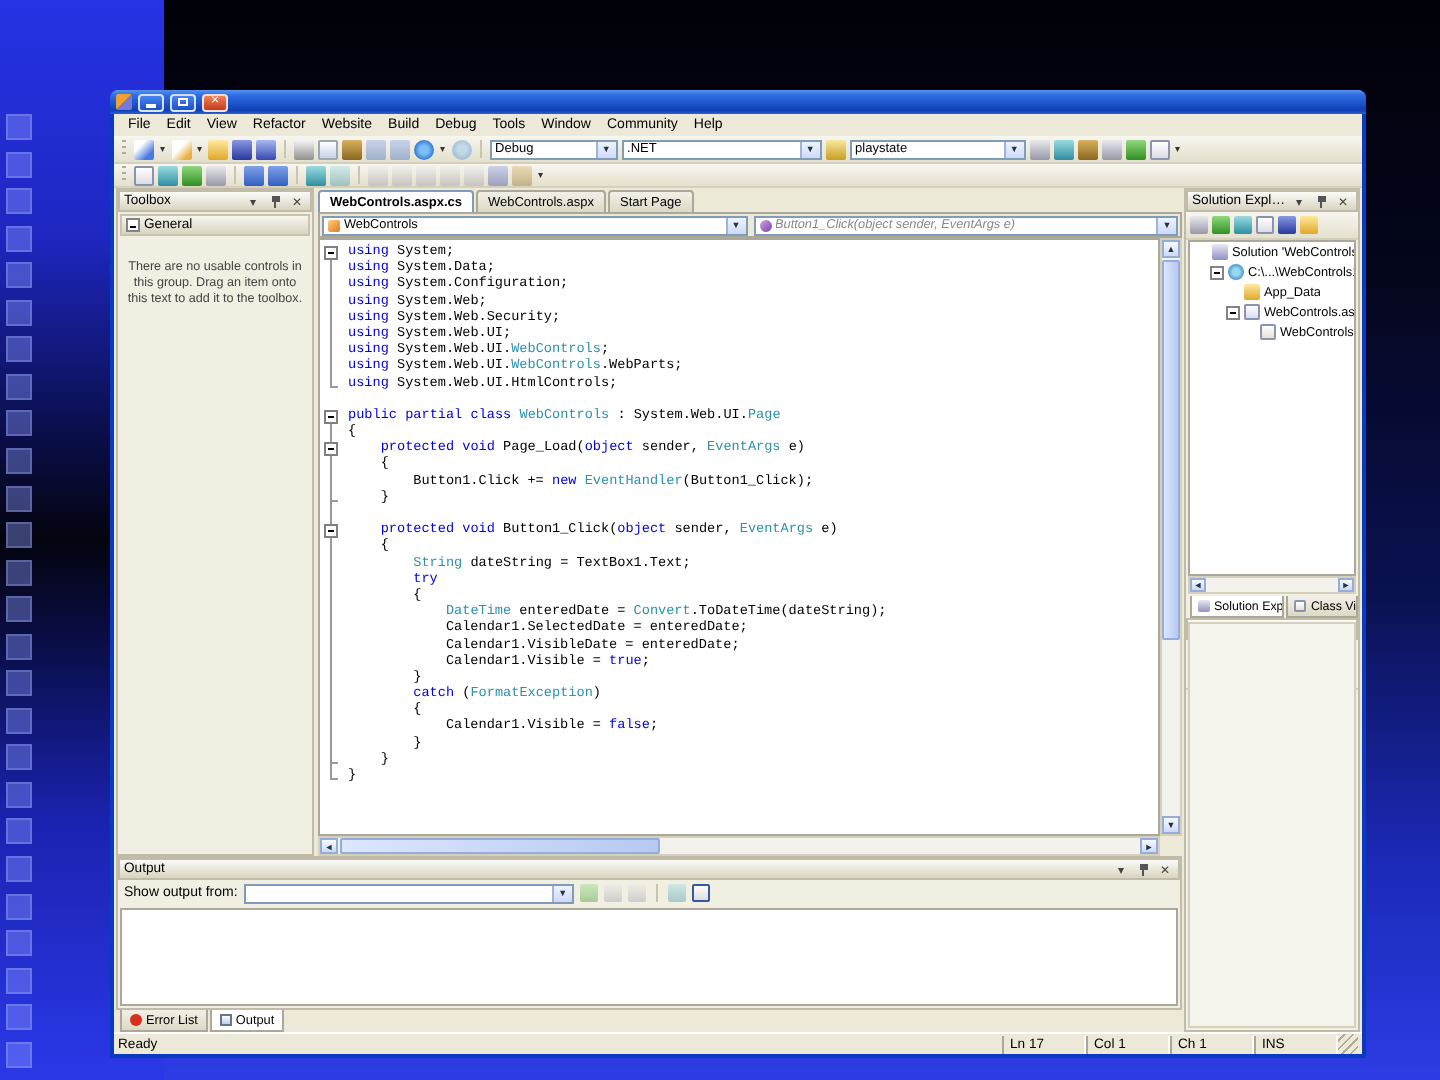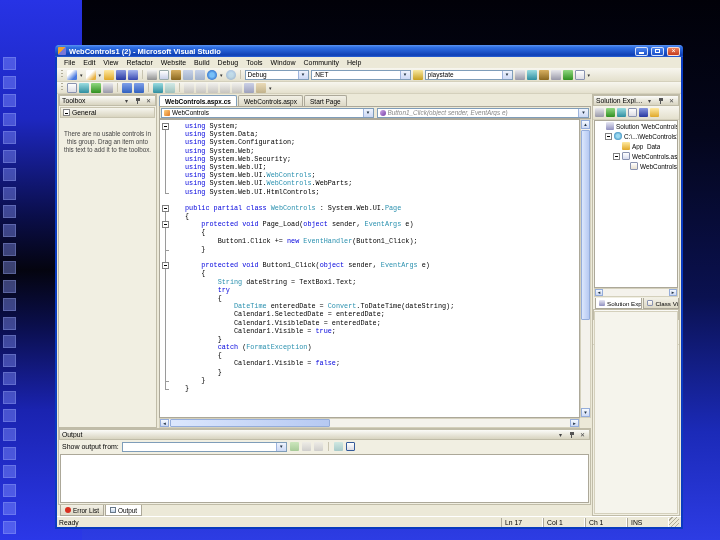--- a/index.html
+++ b/index.html
@@ -91,21 +91,21 @@
   .member-text{color:#888;font-style:italic;overflow:hidden;text-overflow:ellipsis;}
   .codewrap{position:absolute;left:0;top:25px;right:11px;bottom:10px;background:#fff;border:1px solid #aca899;
     box-sizing:border-box;overflow:hidden;}
   .gutter{position:absolute;left:0;top:0;width:14px;height:100%;background:#fff;}
   .obox{position:absolute;left:2px;width:7px;height:7px;border:1px solid #808080;background:#fff;box-sizing:border-box;}
   .obox::before{content:"";position:absolute;left:1px;top:2px;width:3px;height:1px;background:#000;}
   .oline{position:absolute;left:5px;width:1px;background:#9a9a9a;}
   .otick{position:absolute;left:5px;width:4px;height:1px;background:#9a9a9a;}
   .codelines{position:absolute;left:14px;top:2px;right:0;font-family:"Liberation Mono",monospace;
     font-size:6.8px;line-height:8.2px;white-space:pre;}
-  .cl{height:8.2px;margin-left:11px;}
+  .cl{height:8.2px;}
   .kw{color:#0000dd;}
   .ty{color:#2b91af;}
   
   .vscroll{position:absolute;right:0;top:25px;width:11px;bottom:10px;background:#f4f2ec;border:1px solid #d4d0bc;box-sizing:border-box;}
   .hscroll{position:absolute;left:0;bottom:0;height:10px;right:11px;background:#f4f2ec;border:1px solid #d4d0bc;box-sizing:border-box;}
   .sb-btn{position:absolute;background:linear-gradient(#f6faff,#cdd9f5);border:1px solid #95adda;box-sizing:border-box;
     display:flex;align-items:center;justify-content:center;font-size:4.5px;color:#234;}
   .sb-thumb{position:absolute;background:linear-gradient(90deg,#dce7fd,#b6c9f2);border:1px solid #95adda;box-sizing:border-box;border-radius:1px;}
   
   .rightcol{position:absolute;left:535px;top:49px;width:88px;height:422px;background:#f1efe2;border:1px solid #c0bca8;box-sizing:border-box;}
@@ -182,21 +182,20 @@
       <div class="deco-square" style="top: 465.1px;"></div>
       <div class="deco-square" style="top: 483.65px;"></div>
       <div class="deco-square" style="top: 502.2px;"></div>
       <div class="deco-square" style="top: 520.75px;"></div>
     </div>
 
   <div class="vs-window">
 
     <div class="titlebar">
       <div class="vs-logo"></div>
-      <div class="title-text">WebControls1 (2) - Microsoft Visual Studio</div>
       <div class="winbtn min">
           <div class="minbar"></div>
         </div>
       <div class="winbtn max">
           <div class="maxbox"></div>
         </div>
       <div class="winbtn close">×</div>
     </div>
 
     <div class="menubar" id="menu-items">

